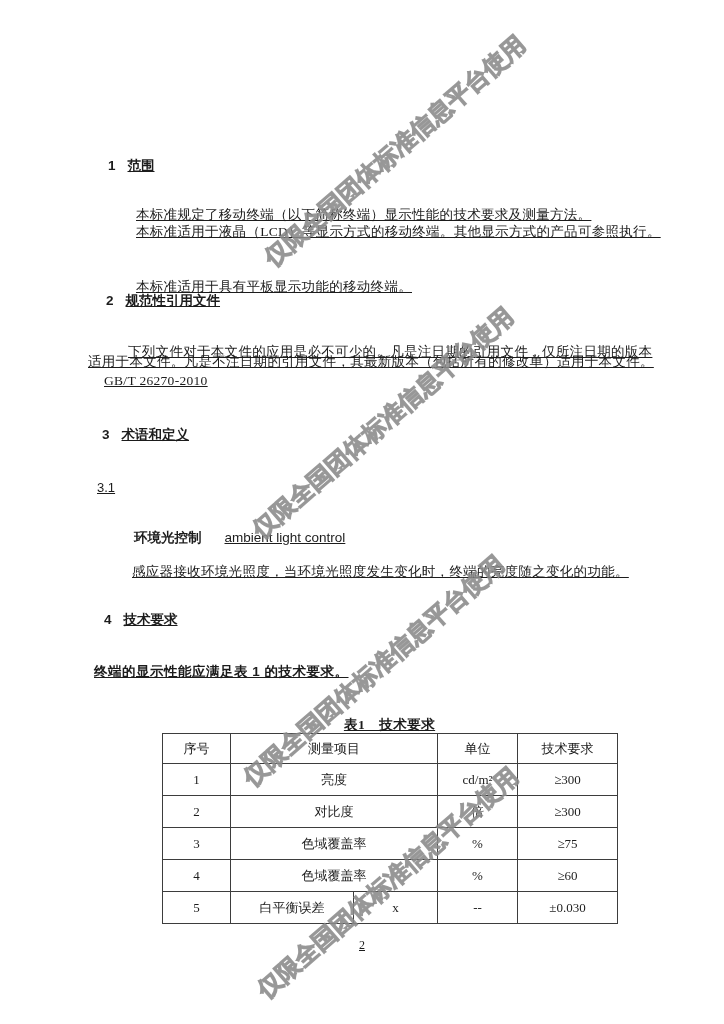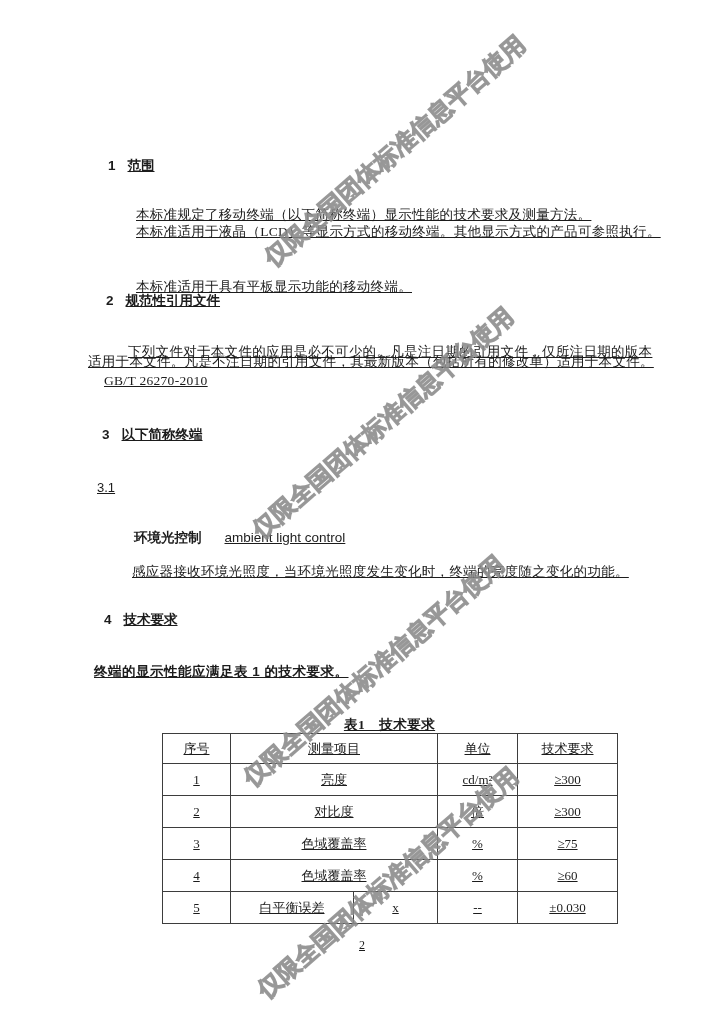--- a/index.html
+++ b/index.html
@@ -36,21 +36,21 @@
     width:455px;left:162px;top:716px;text-align:center;
     font-weight:bold;font-size:13.5px;letter-spacing:0.5px;
   }
   table.req{
     position:absolute;left:162px;top:733px;width:455px;
     border-collapse:collapse;table-layout:fixed;
     font-size:13px;color:#1c1c1c;
   }
   table.req td,table.req th{
     border:1px solid #3d3d3d;text-align:center;vertical-align:middle;
-    font-weight:normal;padding:0;overflow:hidden;text-decoration:underline;
+    font-weight:normal;padding:0;overflow:hidden;
   }
   table.req tr.hdr td{height:29px;}
   table.req tr.row td{height:31px;}
   .pagenum{
     left:0;top:938px;width:724px;text-align:center;font-size:12px;
   }
   .watermark{
     position:absolute;width:360px;text-align:center;white-space:nowrap;
     font-family:"Liberation Sans","DejaVu Sans",sans-serif;
     font-size:24px;font-weight:bold;letter-spacing:0px;
@@ -78,21 +78,21 @@
   <div class="abs bodyline" style="left:136px;top:240px;margin-top:38px;">本标准适用于具有平板显示功能的移动终端。</div>
 
   <div class="abs heading" style="left:106px;top:292px;">
     <span class="num">2</span><span>规范性引用文件</span>
   </div>
   <div class="abs bodyline" style="left:128px;top:343px;">下列文件对于本文件的应用是必不可少的。凡是注日期的引用文件，仅所注日期的版本</div>
   <div class="abs bodyline" style="left:88px;top:353px;">适用于本文件。凡是不注日期的引用文件，其最新版本（包括所有的修改单）适用于本文件。</div>
   <div class="abs bodyline" style="left:104px;top:373px;">GB/T 26270-2010</div>
 
   <div class="abs heading" style="left:102px;top:426px;">
-    <span class="num">3</span><span>以下简称终端</span>
+    <span class="num">3</span><span>术语和定义</span>
   </div>
   <div class="abs clause-no" style="left:97px;top:480px;">3.1</div>
   <div class="abs" style="left:134px;top:528px;">
     <span class="term-zh">环境光控制</span><span class="term-en">ambient light control</span>
   </div>
   <div class="abs bodyline" style="left:132px;top:563px;">感应器接收环境光照度，当环境光照度发生变化时，终端的亮度随之变化的功能。</div>
 
   <div class="abs heading" style="left:104px;top:611px;">
     <span class="num">4</span><span>技术要求</span>
   </div>

